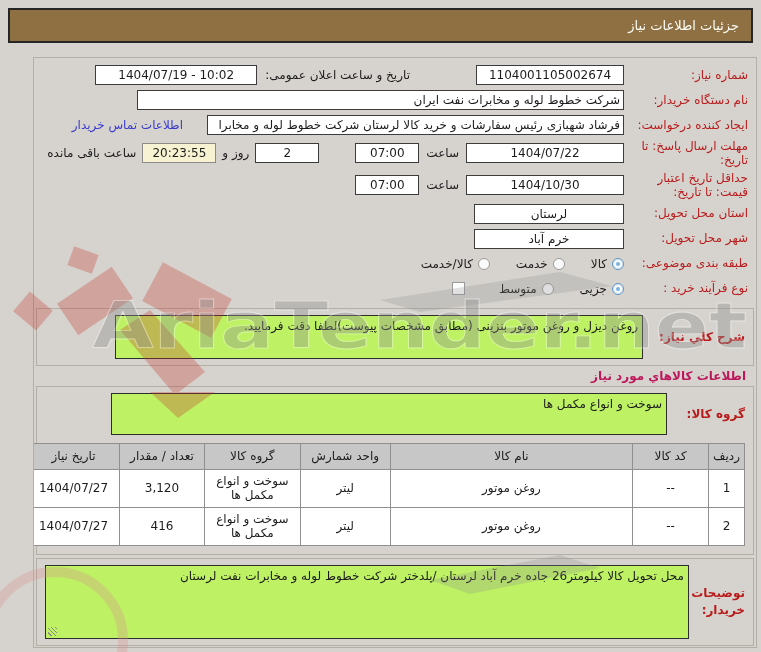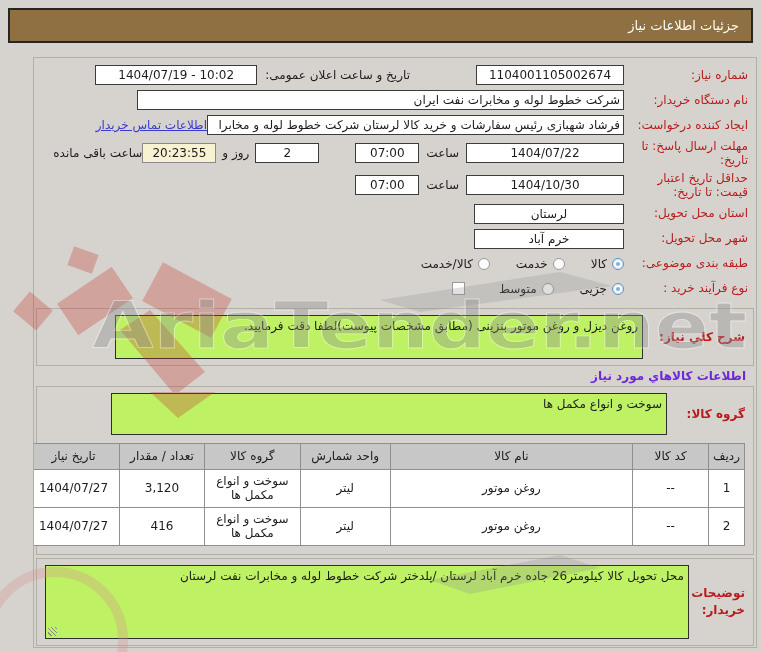--- a/index.html
+++ b/index.html
@@ -40,37 +40,37 @@
 
   .ta {
     position: relative; background: #bef264; border: 1px solid #2e2e2e;
     padding: 2px 4px; overflow: hidden; line-height: 1.35;
   }
   .grip {
     position: absolute; left: 2px; bottom: 2px; width: 9px; height: 9px;
     background: repeating-linear-gradient(45deg, transparent 0 2px, #8a8a8a 2px 3px);
   }
 
-  .link { color: #3a3ace; text-decoration: underline; margin-right: 0; white-space: nowrap; cursor: pointer; }
+  .link { color: #3a3ace; margin-right: 24px; white-space: nowrap; cursor: pointer; }
 
   .radio {
     width: 12px; height: 12px; border-radius: 50%; background: #fbfbfb;
     border: 1px solid #9a9a9a; position: relative; flex: 0 0 12px;
   }
   .radio.sel { border-color: #5d93c4; box-shadow: 0 0 2px #9cc4e4 inset; }
   .radio.sel::after {
     content: ""; position: absolute; inset: 3px; border-radius: 50%; background: #79b2df;
   }
   .opt-label { margin: 0 5px 0 26px; }
   .checkbox {
     width: 13px; height: 13px; border: 1px solid #9a9a9a; background: #fdfdfd; flex: 0 0 13px;
   }
 
   .secbox { border: 1px solid #b3afa7; margin: 3px 2px; padding: 6px 8px; display: flex; }
-  .heading { margin: 3px 10px 2px; font-weight: bold; color: #6d28d9; }
+  .heading { margin: 3px 10px 2px; font-weight: bold; color: #be185d; }
 
   table.goods { border-collapse: collapse; width: 718px; margin: 8px auto 2px; background: #fff; }
   table.goods th, table.goods td { border: 1px solid #8f8f8f; text-align: center; padding: 3px 2px; }
   table.goods th { background: #c7c7c7; font-weight: normal; height: 26px; }
   table.goods td { height: 38px; }
 
   
   .watermark { position: absolute; inset: 0; pointer-events: none; z-index: 60; }
 </style>
 </head>
@@ -103,21 +103,21 @@
       </div>
 
       <div class="row" style="min-height:28px">
         <div class="lbl">مهلت ارسال پاسخ: تا تاریخ:</div>
         <div class="tb center ltr" style="width:158px">1404/07/22</div>
         <span style="margin:0 7px">ساعت</span>
         <div class="tb center ltr" style="width:64px">07:00</div>
         <div class="tb center ltr" style="width:64px;margin-right:36px">2</div>
         <span style="margin:0 6px">روز و</span>
         <div class="tb center ltr beige" style="width:74px">20:23:55</div>
-        <span style="">ساعت باقی مانده</span>
+        <span style="margin-right:6px">ساعت باقی مانده</span>
       </div>
 
       <div class="row" style="min-height:28px">
         <div class="lbl">حداقل تاریخ اعتبار قیمت: تا تاریخ:</div>
         <div class="tb center ltr" style="width:158px">1404/10/30</div>
         <span style="margin:0 7px">ساعت</span>
         <div class="tb center ltr" style="width:64px">07:00</div>
       </div>
 
       <div class="row">

